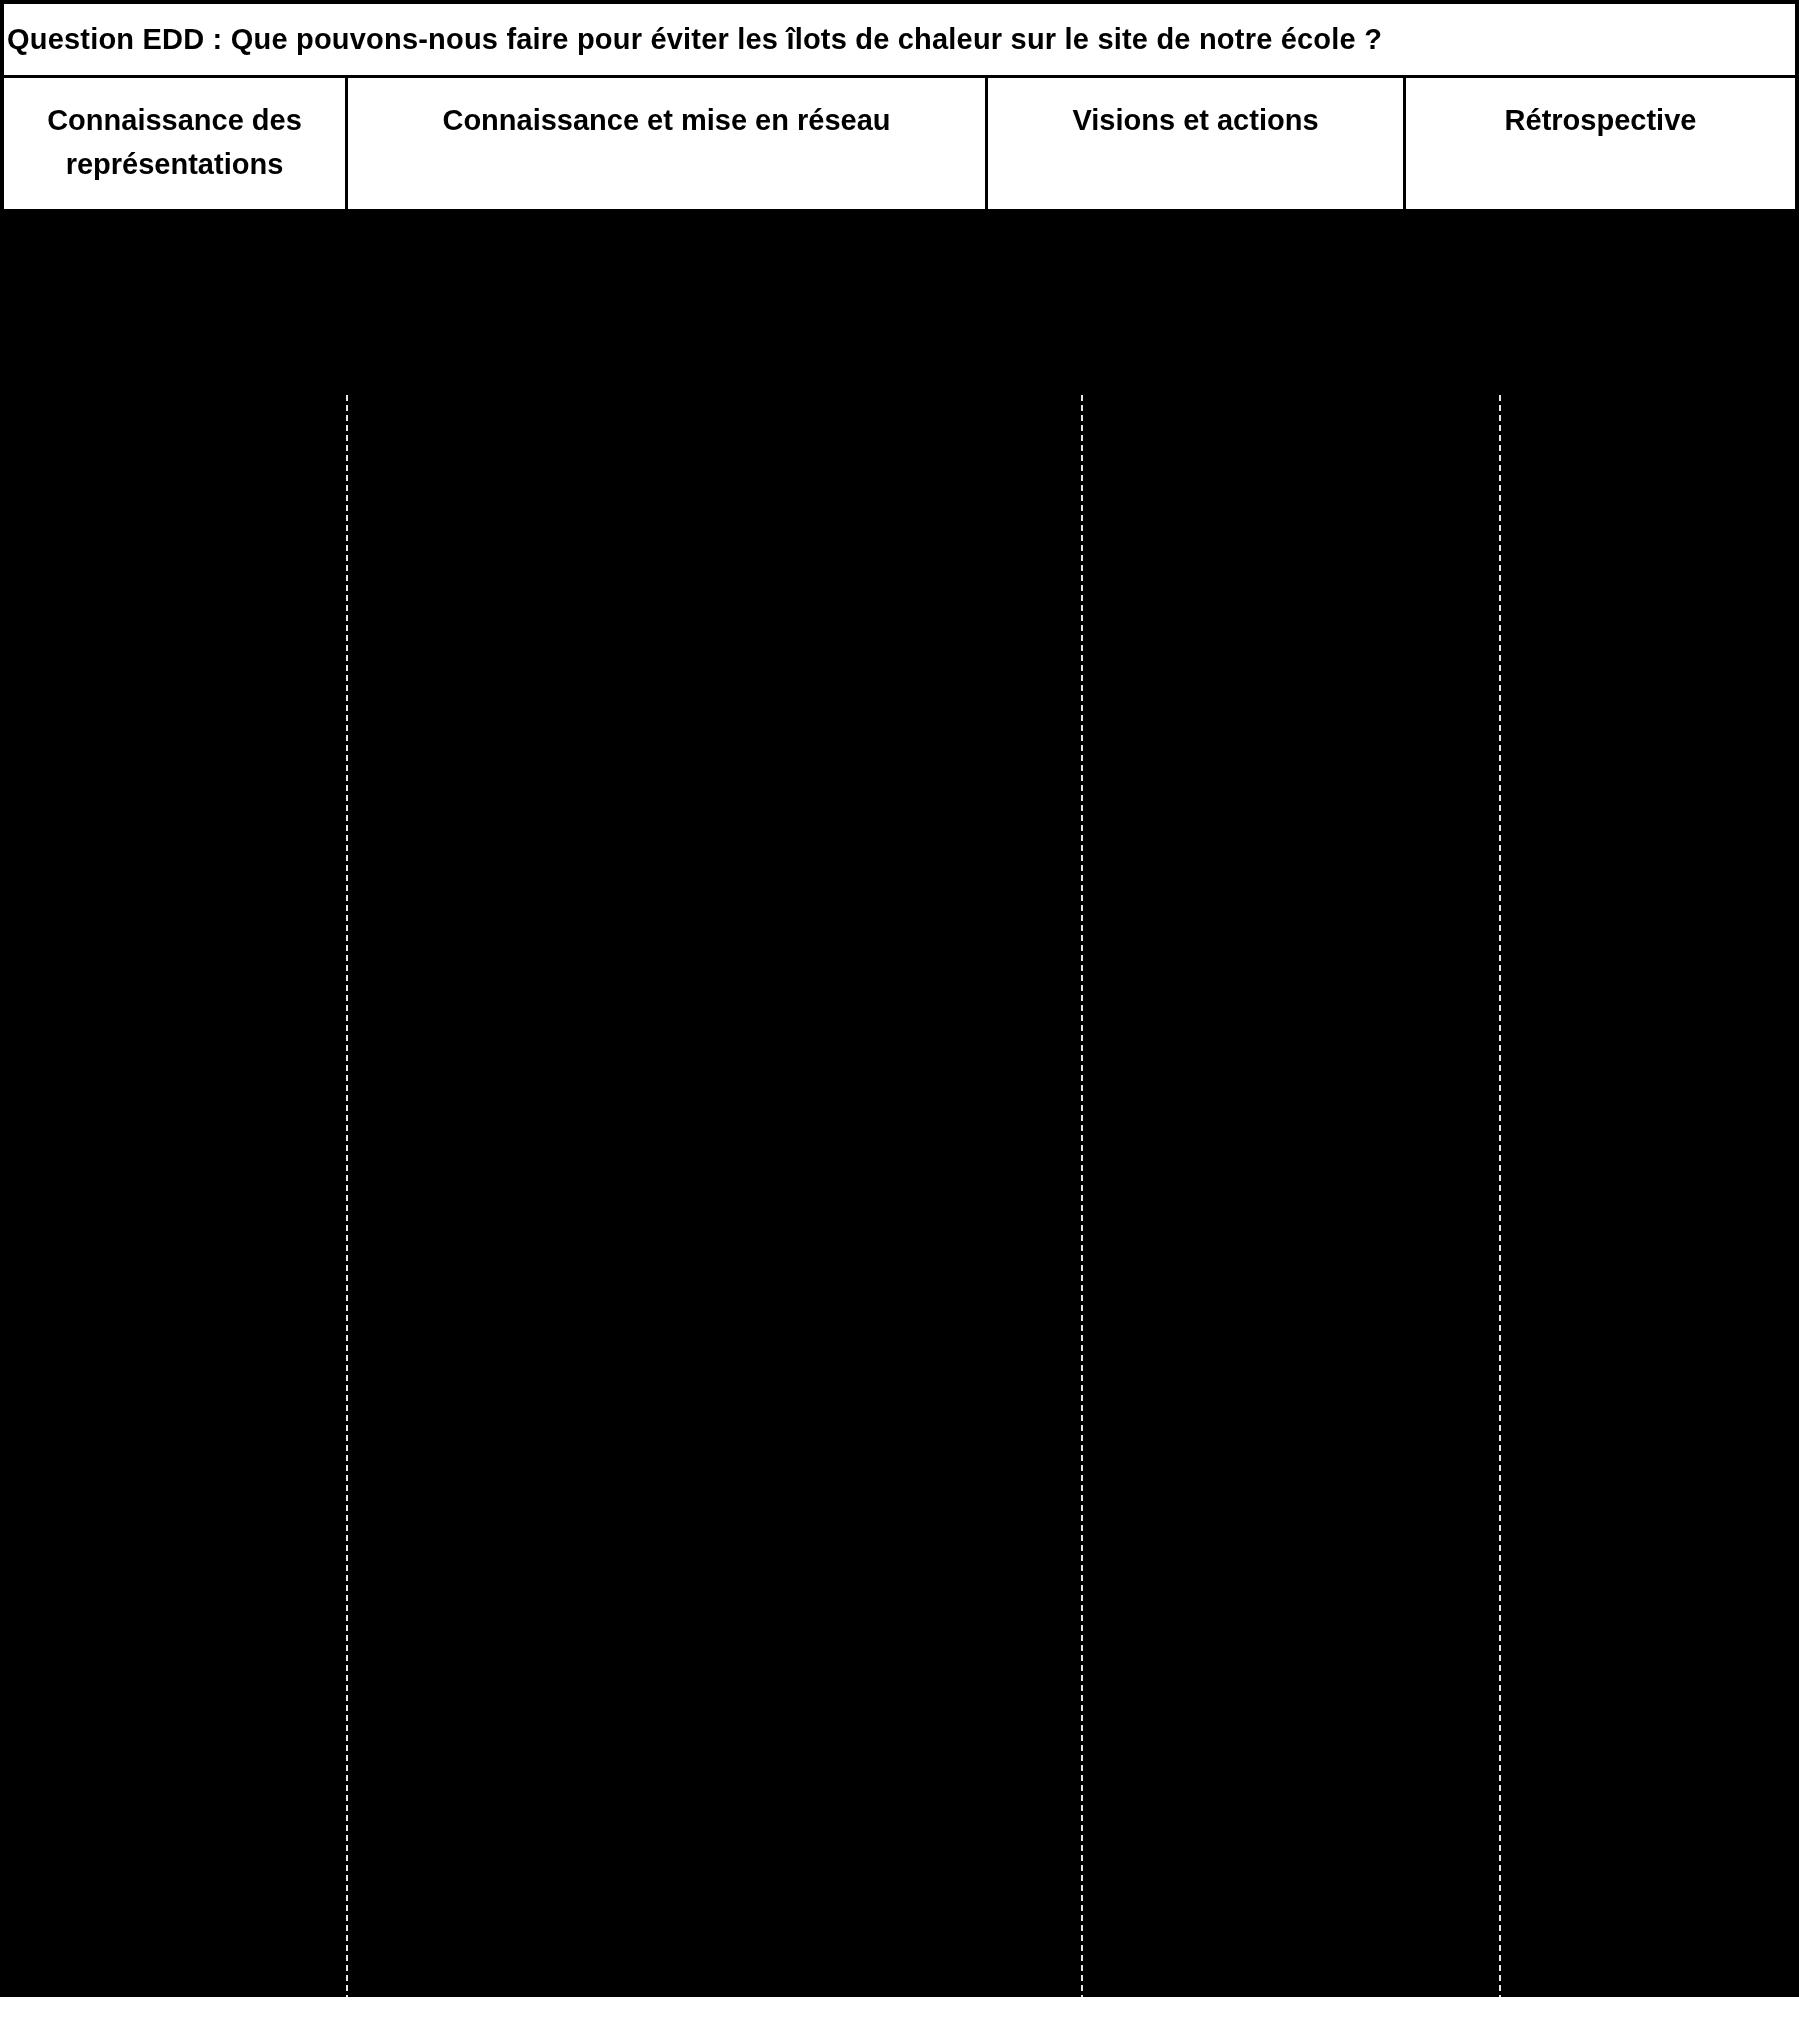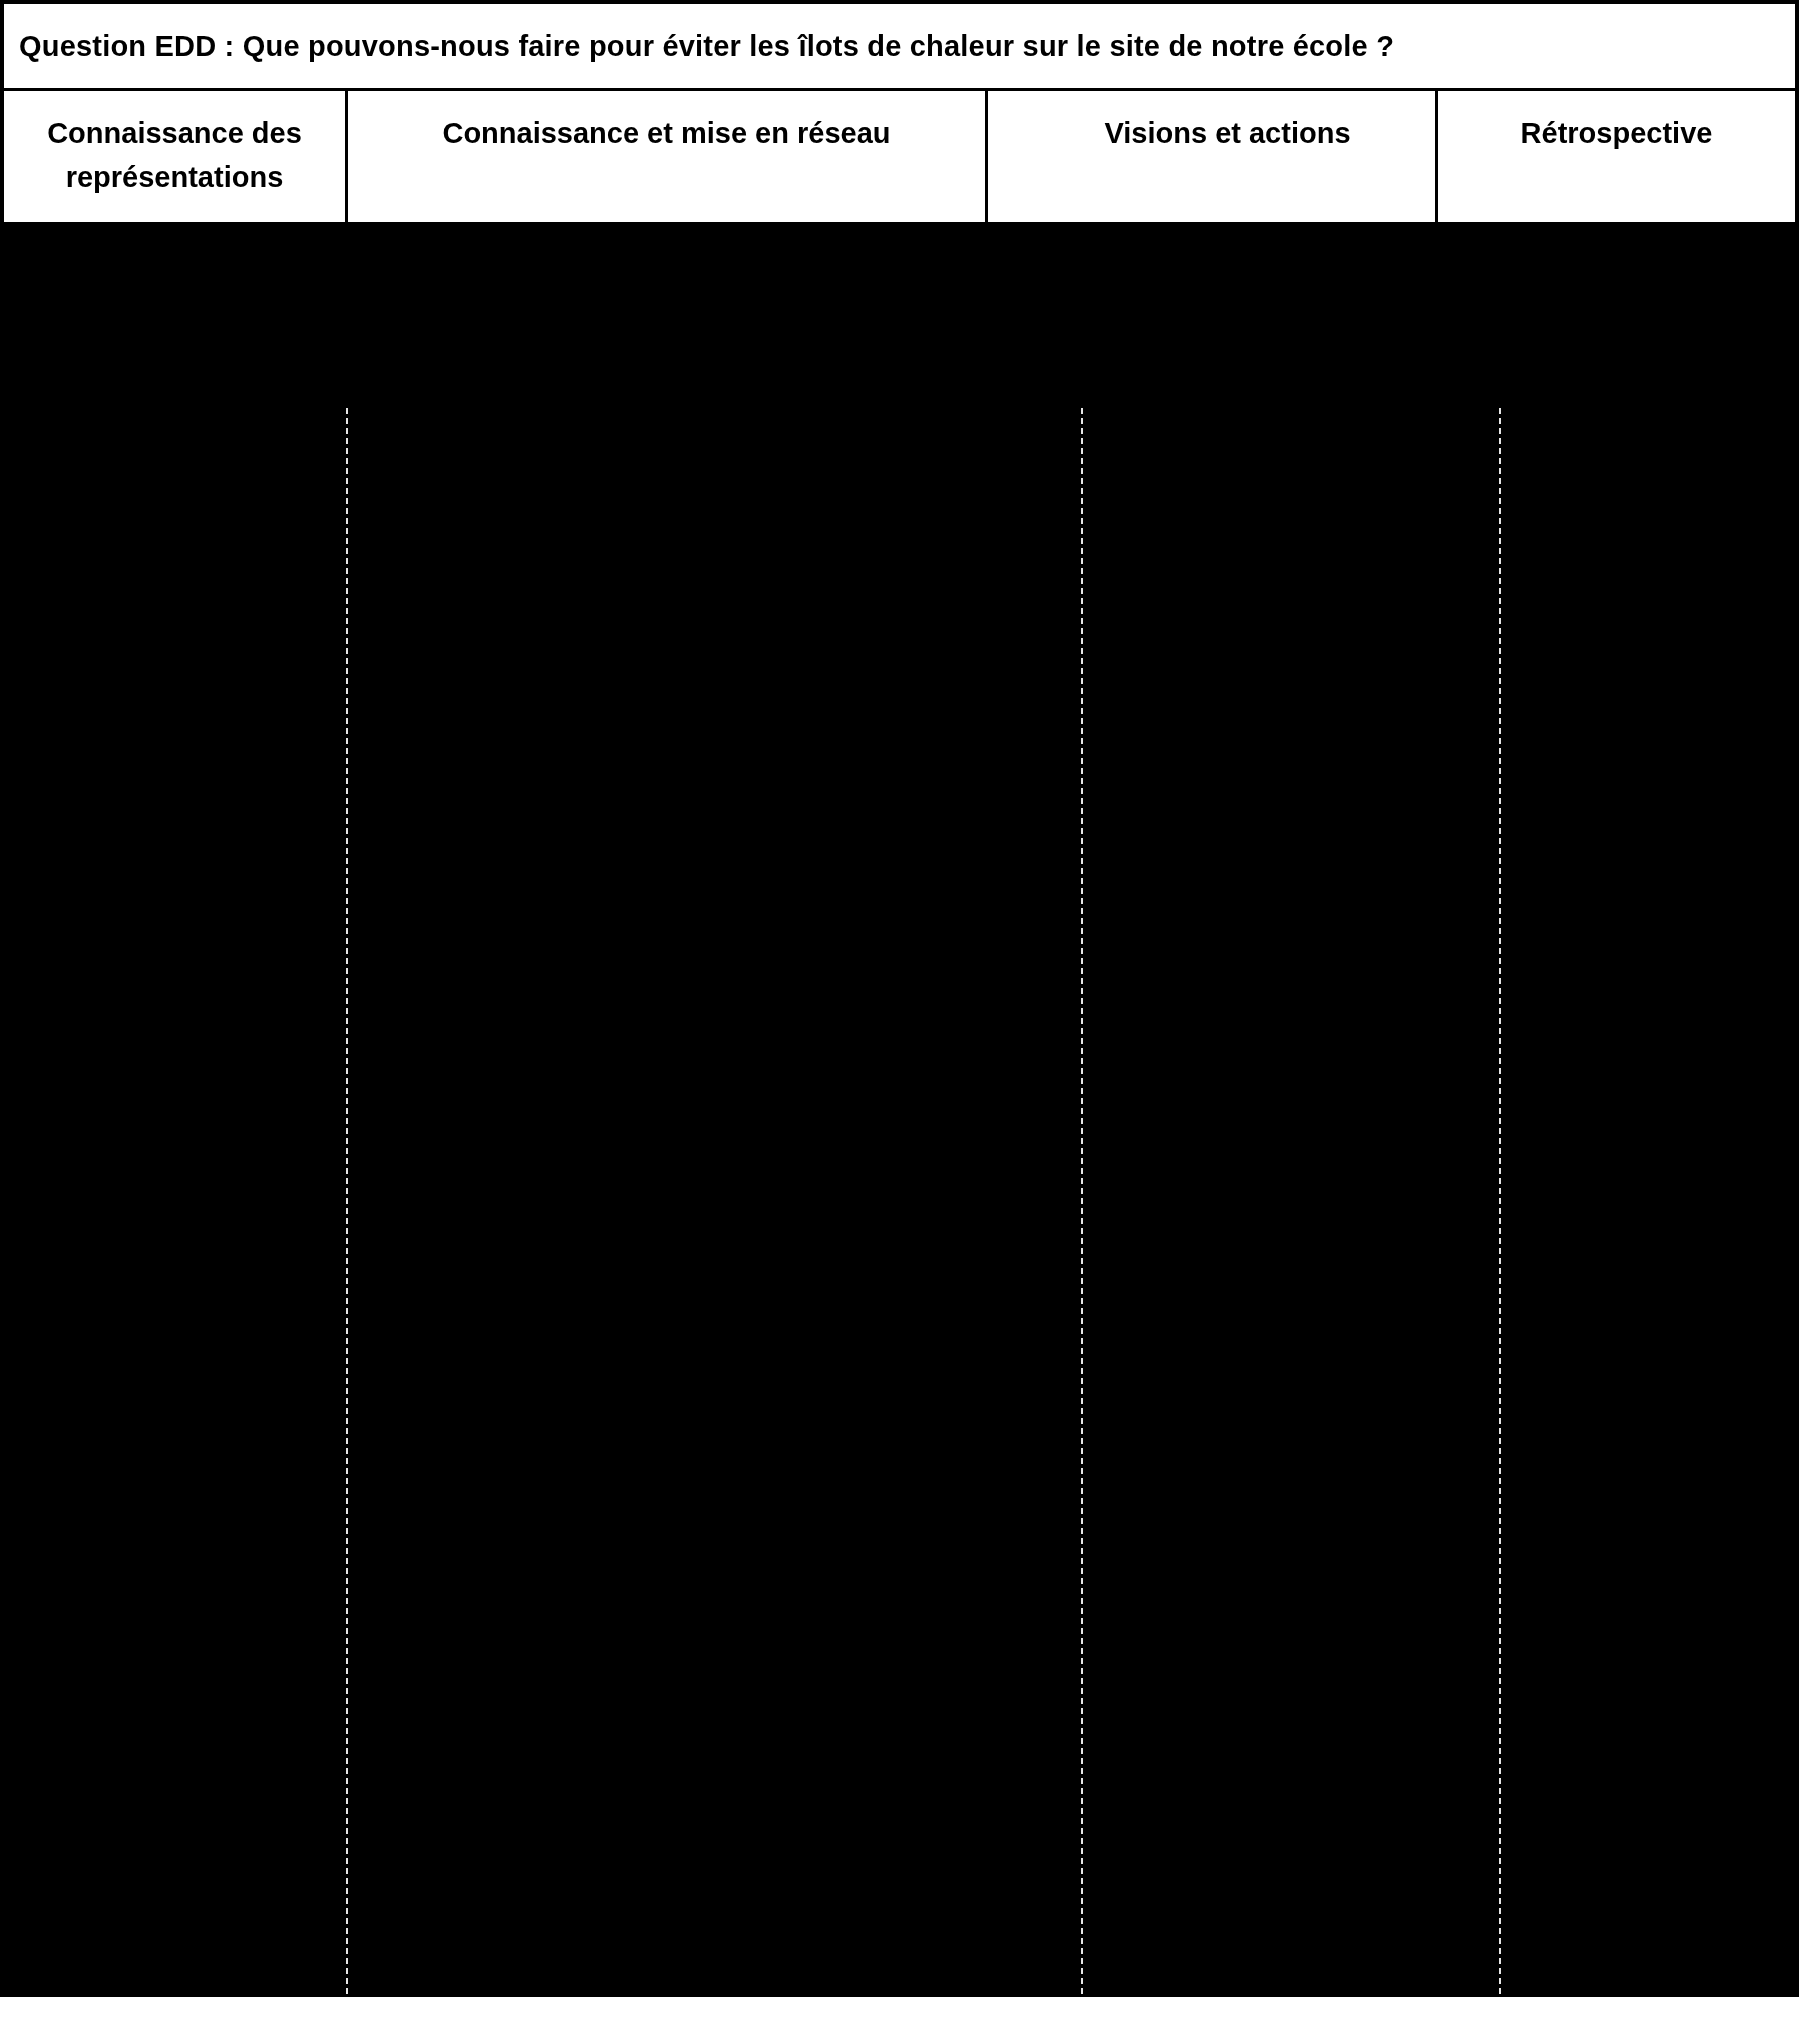--- a/index.html
+++ b/index.html
@@ -25,24 +25,24 @@
   .doc{
     width:1799px;height:1997px;
     border-top:4px solid var(--border);
     border-left:4px solid var(--border);
     border-right:4px solid var(--border);
     display:flex;flex-direction:column;
     background:var(--cell-bg);
   }
   
   .row-question{
-    height:87px;
+    height:74px;
     border-bottom:3px solid var(--border);
     display:flex;align-items:center;
-    padding-left:15px;
+    padding-left:3px;
     background:var(--cell-bg);
   }
   .row-question .q-text{
     font-size:29px;font-weight:700;color:var(--text);
     letter-spacing:0.2px;
     white-space:nowrap;
   }
   
   .row-headers{
     height:131px;
@@ -50,21 +50,21 @@
     background:var(--cell-bg);
   }
   .hcell{
     padding-top:20px;
     text-align:center;
     font-size:29px;font-weight:700;color:var(--text);
     line-height:44px;
   }
   .hcell.c1{width:344px;border-right:3px solid var(--border);padding-left:28px;padding-right:28px;}
   .hcell.c2{width:640px;border-right:3px solid var(--border);text-align:center;}
-  .hcell.c3{width:418px;border-right:3px solid var(--border);margin-left:32px;}
+  .hcell.c3{width:418px;border-right:3px solid var(--border);}
   .hcell.c4{flex:1;}
   
   .band-black-top{
     height:182px;
     background:var(--redacted);
   }
   
   .band-central{
     height:87px;
     background:var(--cell-bg);

